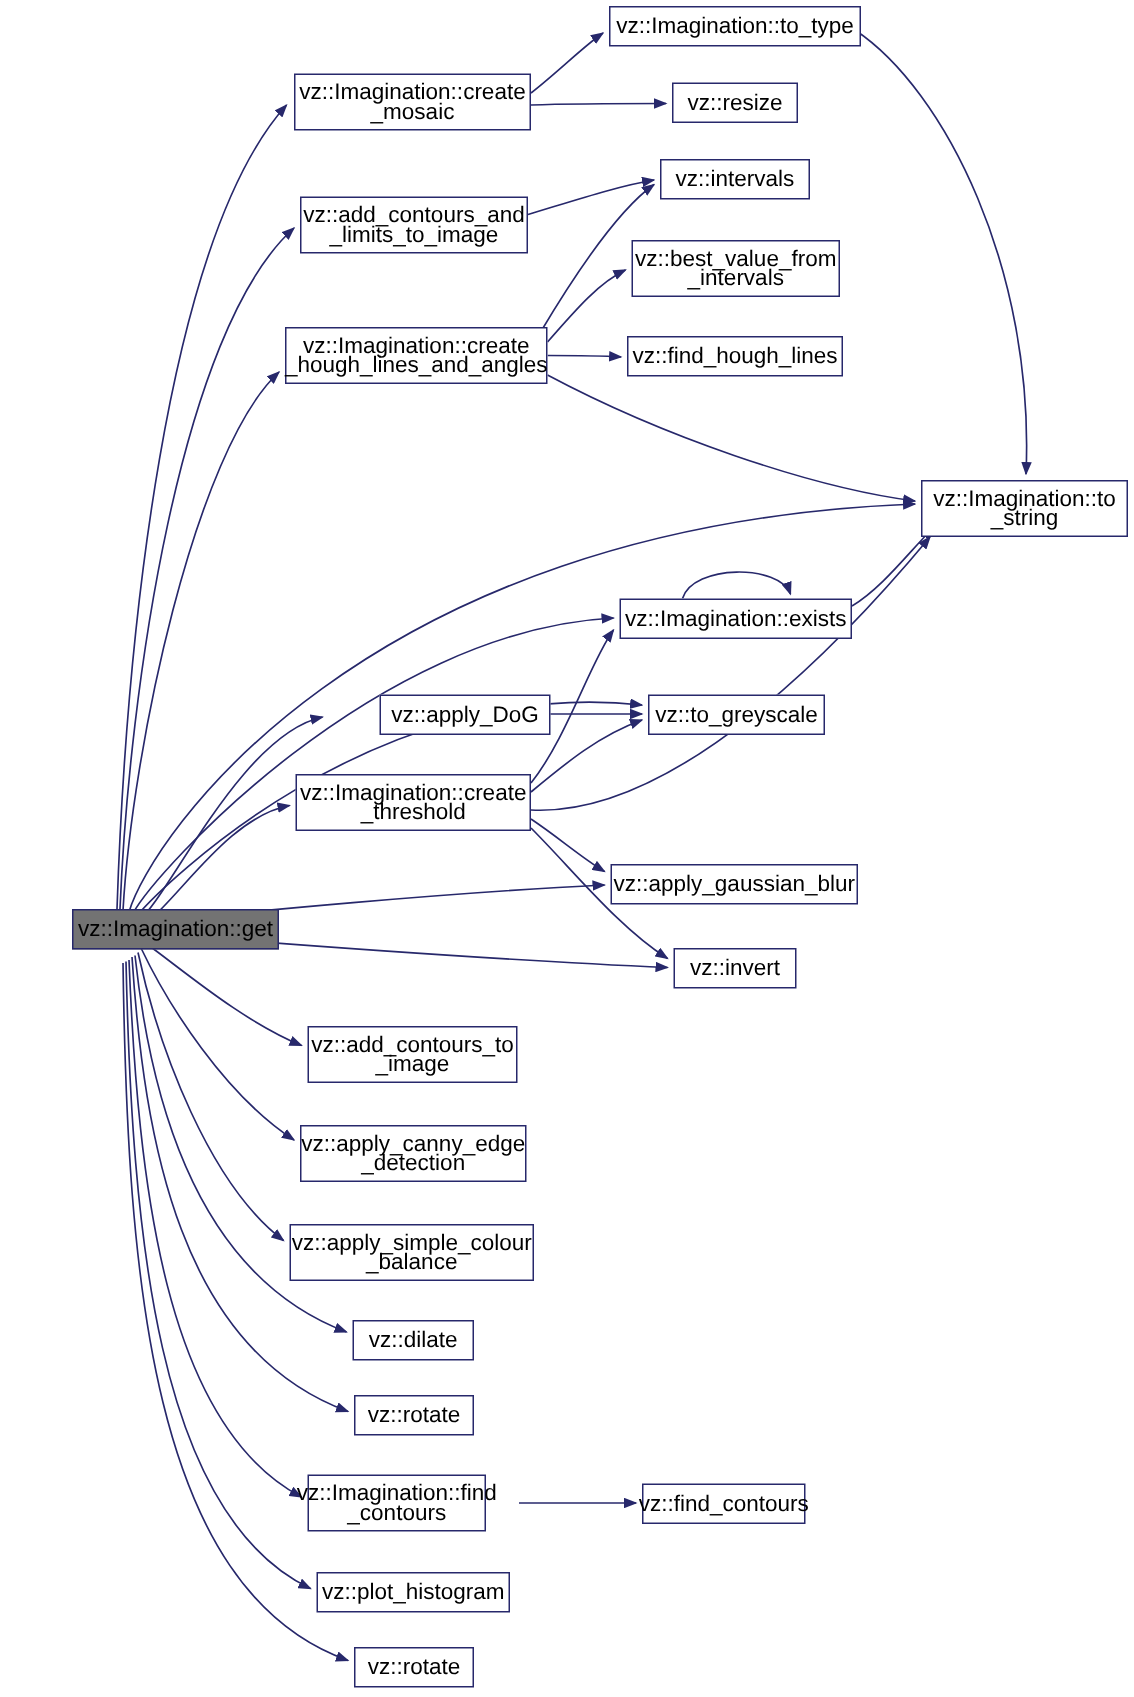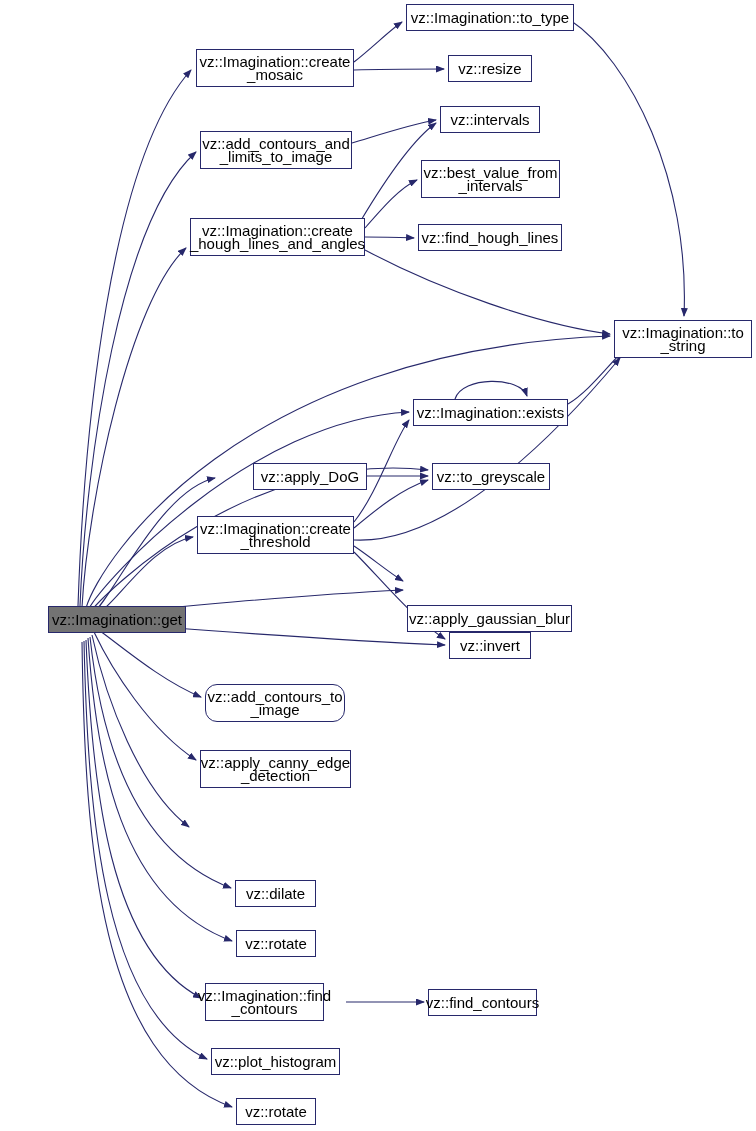--- a/index.html
+++ b/index.html
@@ -117,26 +117,28 @@
   <div class="node" style="left:421px;top:160px;width:139px;height:38px;">vz::best_value_from
 _intervals</div>
   <div class="node" style="left:418px;top:224px;width:144px;height:27px;">vz::find_hough_lines</div>
   <div class="node" style="left:614px;top:320px;width:138px;height:38px;">vz::Imagination::to
 _string</div>
   <div class="node" style="left:413px;top:399px;width:155px;height:27px;">vz::Imagination::exists</div>
   <div class="node" style="left:219px;top:463px;width:114px;height:27px;margin-left:34px;">vz::apply_DoG</div>
   <div class="node" style="left:432px;top:463px;width:118px;height:27px;">vz::to_greyscale</div>
   <div class="node" style="left:197px;top:516px;width:157px;height:38px;">vz::Imagination::create
 _threshold</div>
-  <div class="node" style="left:407px;top:605px;width:165px;height:27px;">vz::apply_gaussian_blur</div>
+  <div class="node" style="left:407px;top:576px;width:165px;height:27px;">vz::apply_gaussian_blur</div>
   <div class="node" style="left:449px;top:632px;width:82px;height:27px;">vz::invert</div>
-  <div class="node" style="left:205px;top:684px;width:140px;height:38px;border-radius:12px;">vz::add_contours_to
+  <div class="node" style="left:205px;top:684px;width:140px;height:38px;">vz::add_contours_to
 _image</div>
   <div class="node" style="left:200px;top:750px;width:151px;height:38px;">vz::apply_canny_edge
 _detection</div>
+  <div class="node" style="left:193px;top:816px;width:163px;height:38px;">vz::apply_simple_colour
+_balance</div>
   <div class="node" style="left:235px;top:880px;width:81px;height:27px;">vz::dilate</div>
   <div class="node" style="left:236px;top:930px;width:80px;height:27px;">vz::rotate</div>
   <div class="node" style="left:205px;top:983px;width:119px;height:38px;">vz::Imagination::find
 _contours</div>
   <div class="node" style="left:428px;top:989px;width:109px;height:27px;">vz::find_contours</div>
   <div class="node" style="left:211px;top:1048px;width:129px;height:27px;">vz::plot_histogram</div>
   <div class="node" style="left:236px;top:1098px;width:80px;height:27px;">vz::rotate</div>
 </div>
 
 </body></html>

